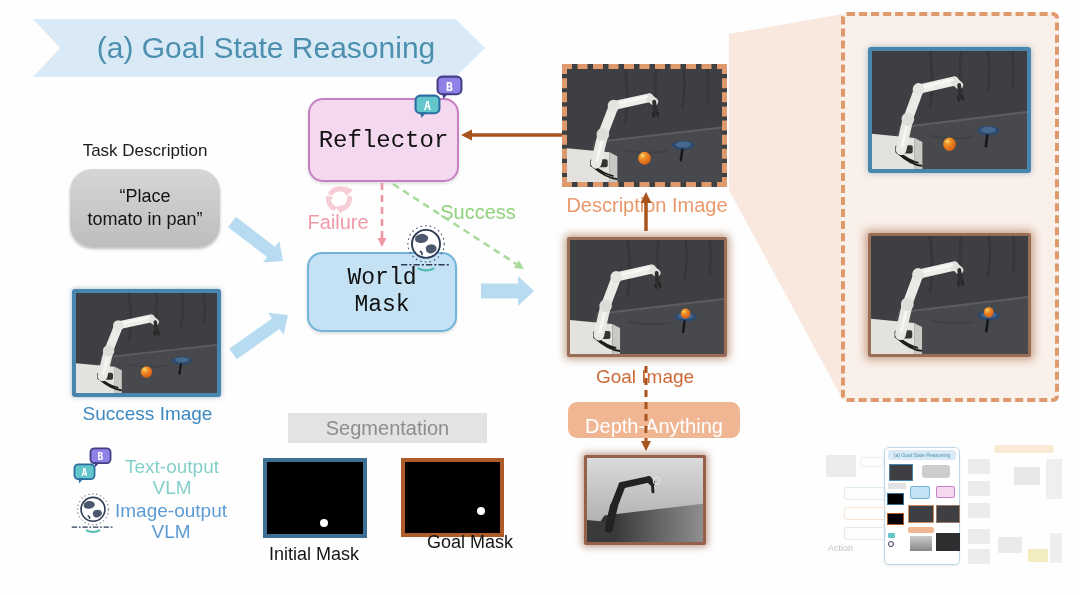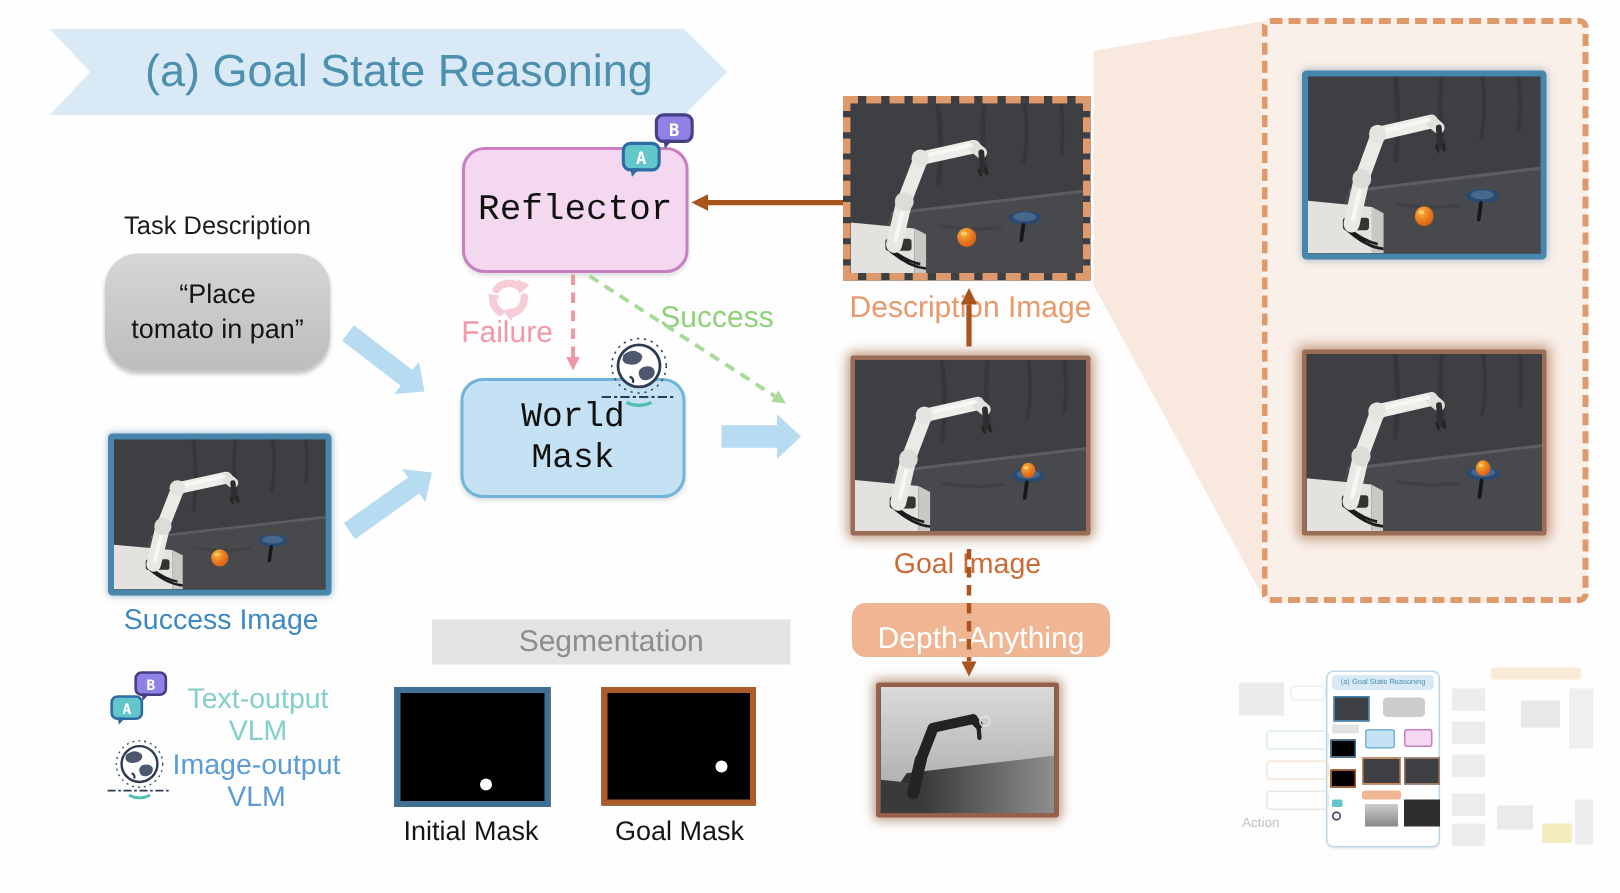--- a/index.html
+++ b/index.html
@@ -60,30 +60,30 @@
   #initial-image-label{left:75px;top:403px;width:145px;font-size:19px;color:#3d8ac0;}
   #synthesized-image-label{left:553px;top:194px;width:188px;font-size:20px;color:var(--synth-label);}
   #goal-image-label{left:575px;top:366px;width:140px;font-size:19px;color:var(--label-orange);}
   #goal-depth-label{left:575px;top:553px;width:140px;font-size:19px;color:var(--label-orange);}
 
   #depth-anything{left:568px;top:402px;width:172px;height:36px;background:var(--depth-anything-fill);
                   border-radius:9px;display:flex;align-items:flex-end;justify-content:center;
                   color:#ffffff;font-size:20px;z-index:5;}
 
   
-  #segmentation-header{left:288px;top:413px;width:239px;height:30px;background:#e3e3e3;
+  #segmentation-header{left:288px;top:413px;width:199px;height:30px;background:#e3e3e3;
                   display:flex;align-items:center;justify-content:center;font-size:20px;color:#8d8d8d;}
   .mask{box-sizing:border-box;background:#000;}
   #initial-mask{left:263px;top:458px;width:104px;height:80px;border:4px solid var(--mask-blue);}
   #goal-mask{left:401px;top:458px;width:103px;height:79px;border:4px solid var(--mask-orange);}
   .mask .dot{position:absolute;background:#fff;border-radius:50%;width:8px;height:8px;}
   #initial-mask .dot{left:53px;top:57px;}
   #goal-mask .dot{left:72px;top:45px;}
   #initial-mask-label{left:253px;top:544px;width:122px;font-size:18px;color:#151515;}
-  #goal-mask-label{left:393px;top:544px;width:120px;font-size:18px;color:#151515;}
+  #goal-mask-label{left:393px;top:532px;width:120px;font-size:18px;color:#151515;text-align:right;}
 
   
   #legend-text-vlm{left:112px;top:456px;width:120px;font-size:19px;line-height:21px;
                    color:var(--text-vlm-teal);text-align:center;}
   #legend-image-vlm{left:105px;top:500px;width:132px;font-size:19px;line-height:21px;
                    color:var(--image-vlm-blue);text-align:center;}
 
   
   #zoom-cone{left:0;top:0;z-index:1;pointer-events:none;}
   #zoom-box{left:841px;top:12px;width:218px;height:390px;border:4px dashed var(--dashed-orange);

